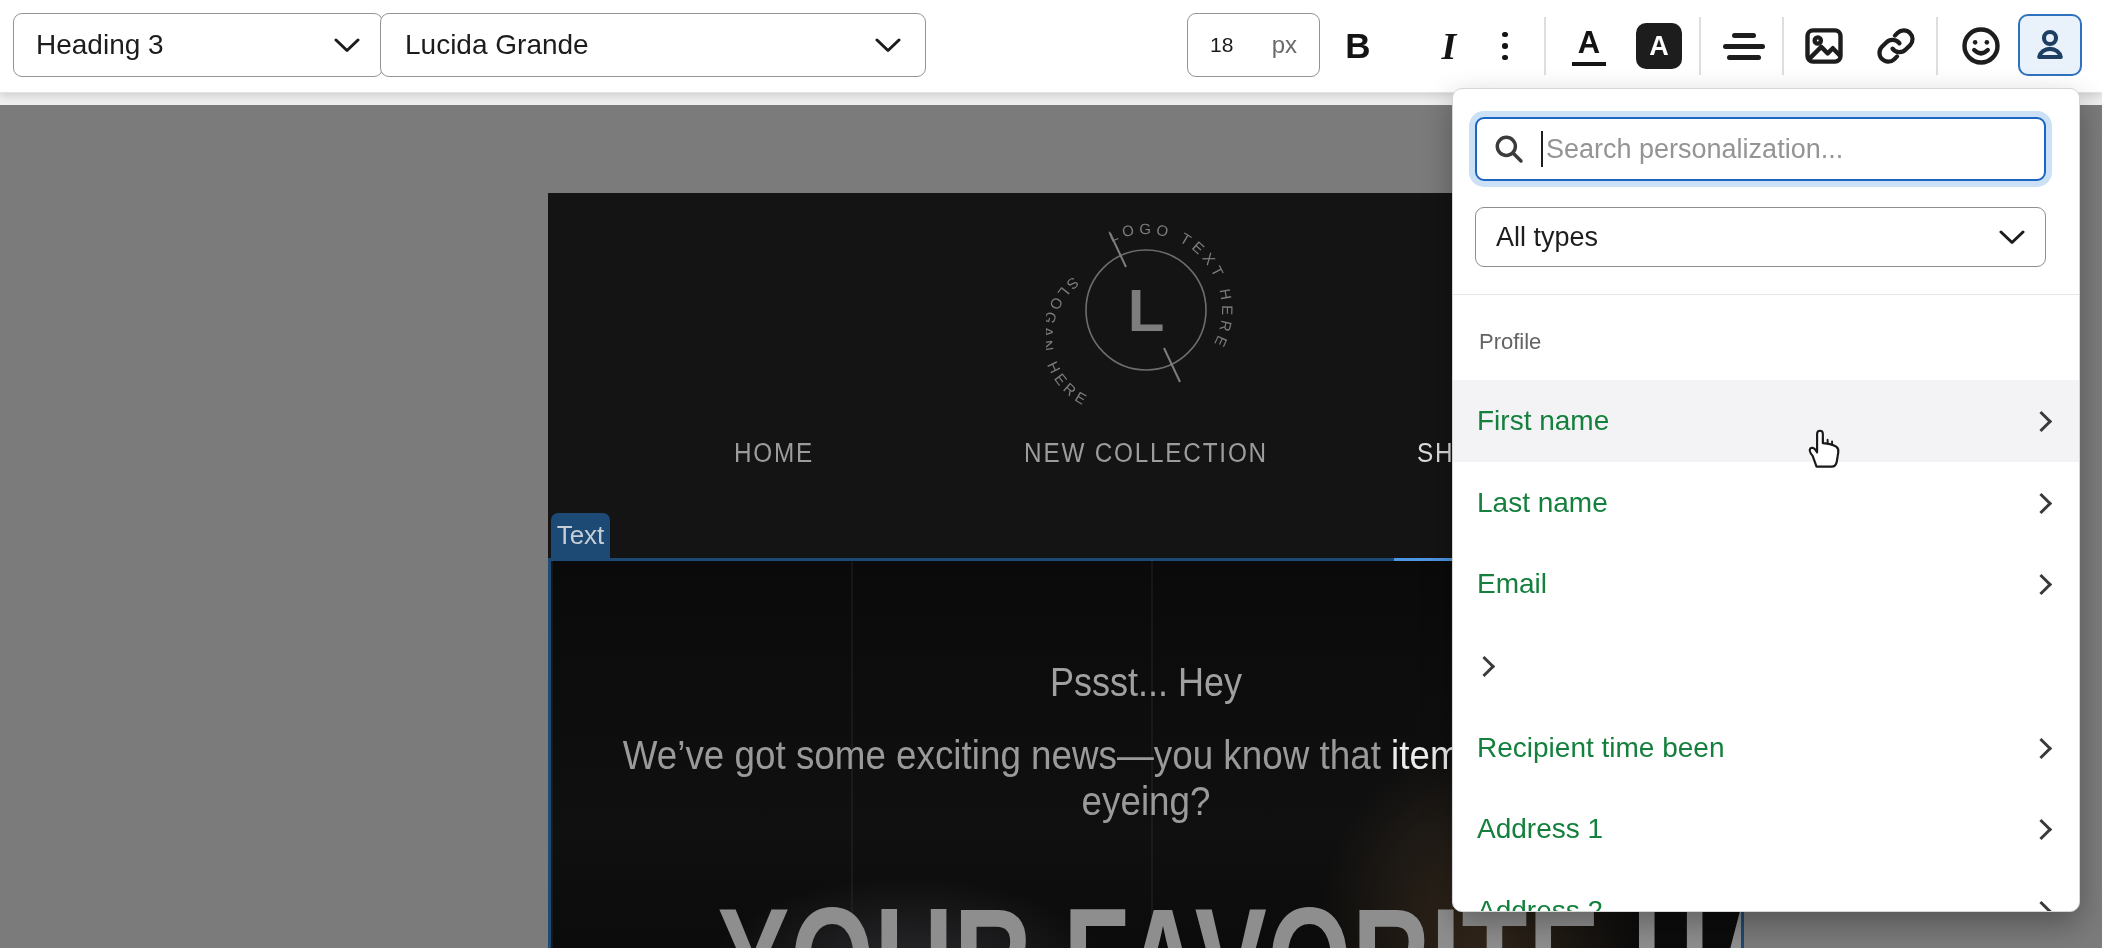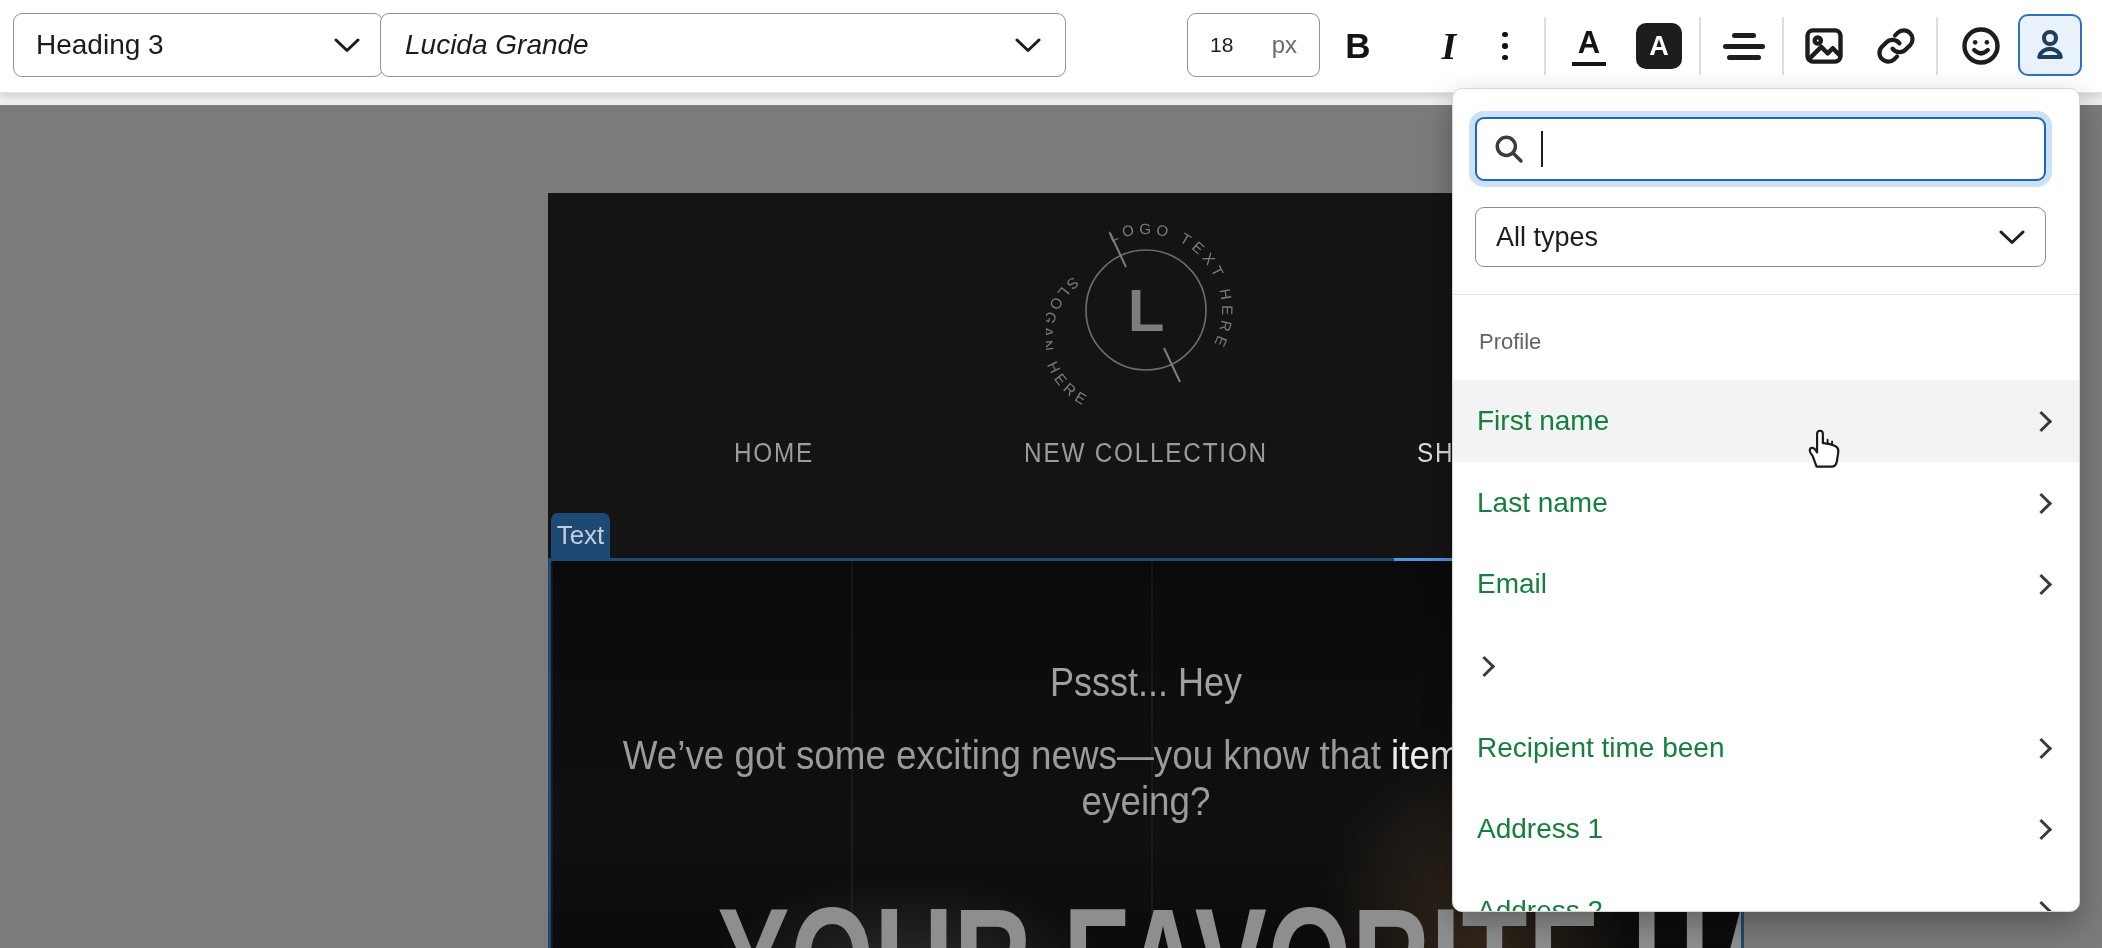--- a/index.html
+++ b/index.html
@@ -17,21 +17,21 @@
   }
   .strip { position:absolute; left:0; top:93px; width:2102px; height:12px; background:#f0f0f0; z-index:5; }
   .tb-box {
     position:absolute; top:13px; height:64px; border:1.5px solid #949494; border-radius:9px;
     background:#fff; display:flex; align-items:center; cursor:pointer;
   }
   .tb-box .lbl { font-size:28px; color:#1c1c1c; }
   .chev-down { width:26px; height:15px; flex:0 0 auto; }
   .chev-down polyline { fill:none; stroke:#1c1c1c; stroke-width:3; stroke-linecap:round; stroke-linejoin:round; }
   .style-select { left:13px; width:370px; padding:0 22px; justify-content:space-between; }
-  .font-select  { left:380px; width:686px; padding:0 24px; justify-content:space-between;font-style:italic; }
+  .font-select  { left:380px; width:546px; padding:0 24px; justify-content:space-between; }
   .size-box { left:1187px; width:133px; padding:0 22px; justify-content:space-between; cursor:text; }
   .size-box .val { font-size:21px; color:#1c1c1c; }
   .size-box .unit { font-size:24px; color:#6b6b6b; }
 
   .tb-btn {
     position:absolute; top:17px; width:58px; height:58px; display:flex;
     align-items:center; justify-content:center; border-radius:8px; cursor:pointer;
   }
   .tb-sep { position:absolute; top:17px; width:2px; height:58px; background:#dedede; }
   .glyph-bold { font-size:35px; font-weight:800; color:#141414; }
@@ -252,20 +252,21 @@
     </div>
   </div>
 
   <div class="panel">
     <div class="search-box">
       <svg class="mag" width="32" height="32" viewBox="0 0 24 24">
         <circle class="st" cx="10" cy="10" r="6.8"></circle>
         <line class="st" x1="15" y1="15" x2="21" y2="21"></line>
       </svg>
       <span class="caret"></span>
+      <span class="placeholder">Search personalization...</span>
     </div>
     <div class="filter-select">
       <span class="lbl">All types</span>
       <svg class="chev-down" viewBox="0 0 26 15">
           <polyline points="2,2 13,12.5 24,2"></polyline>
         </svg>
     </div>
     <div class="panel-divider"></div>
     <div class="section-label">Profile</div>
 

